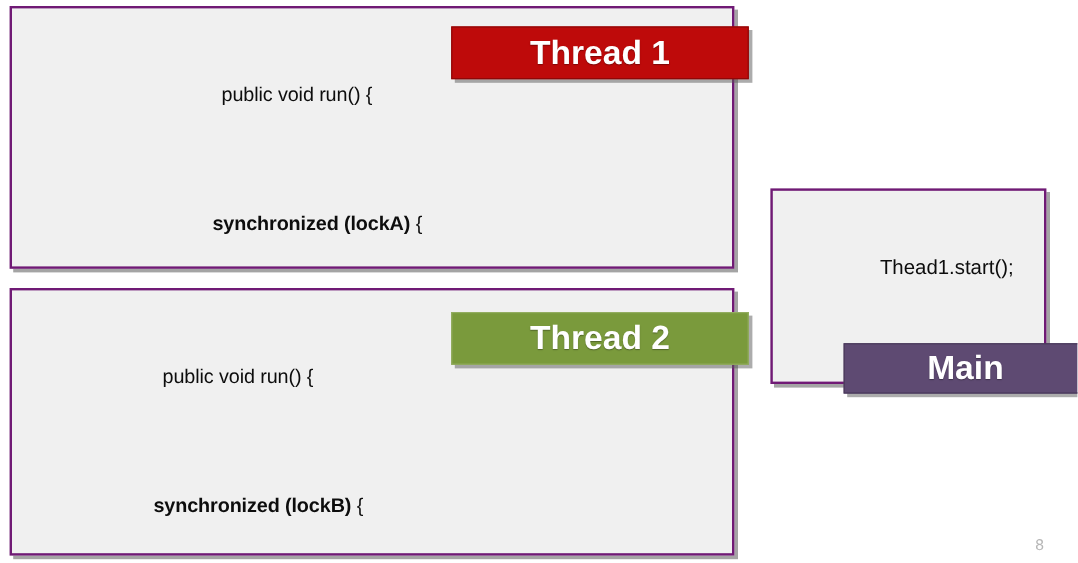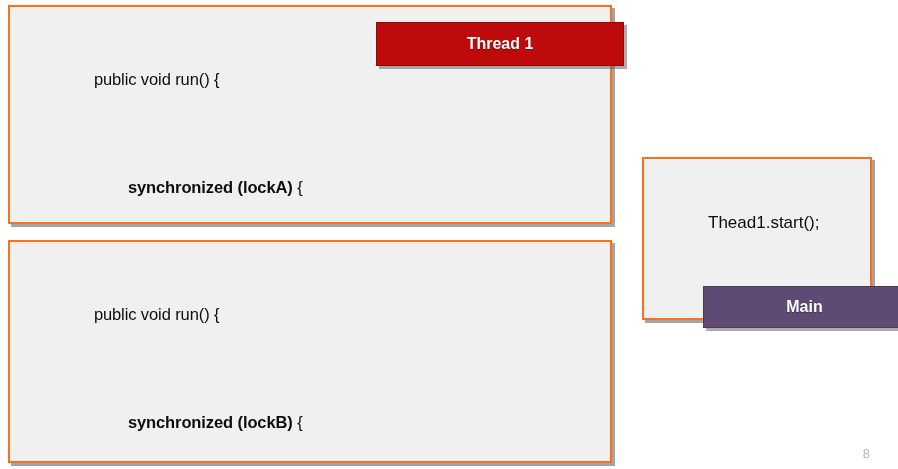--- a/index.html
+++ b/index.html
@@ -13,23 +13,24 @@
     height: 469px;
     background: #ffffff;
     overflow: hidden;
     font-family: "Liberation Sans", sans-serif;
   }
 
   
   .code-panel {
     position: absolute;
     background: #f0f0f0;
-    border: 2px solid #f97316;
+    border: 2px solid #701a75;
     box-shadow: 3px 3px 0 0 rgba(90,90,90,0.55);
     box-sizing: border-box;
+    text-align: center;
   }
   .code-body {
     position: absolute;
     left: 0; top: 0;
     padding: 18px 0 0 48px;
   }
   .code-line {
     font-family: "Liberation Sans", sans-serif;
     font-size: 16.5px;
     color: #0d0d0d;
@@ -44,21 +45,21 @@
   .indent-3 { padding-left: 86px; }
 
   
   .badge {
     position: absolute;
     display: flex;
     align-items: center;
     justify-content: center;
     font-family: "Liberation Sans", sans-serif;
     font-weight: bold;
-    font-size: 16px;
+    font-size: 28px;
     color: #ffffff;
     text-shadow: 0 1px 1px rgba(0,0,0,0.35);
     box-shadow: 3px 3px 0 0 rgba(90,90,90,0.5);
     box-sizing: border-box;
   }
   .badge-thread1 {
     left: 376px; top: 22px;
     width: 248px; height: 44px;
     background: #be0a0a;
     border: 1px solid #8f0707;
@@ -141,20 +142,23 @@
       <div class="code-line">
         <span class="pl">public void run() {</span>
       </div>
       <div class="code-line indent-1">
         <span class="kw">synchronized (lockB)</span><span class="pl"> {</span>
       </div>
 
     </div>
   </div>
 
+  <div class="badge badge-thread2">
+    <span>Thread 2</span>
+  </div>
 
   <div class="code-panel main-panel">
     <div class="main-body">
       <div class="main-line">Thead1.start();</div>
     </div>
   </div>
 
   <div class="badge badge-main">
     <span>Main</span>
   </div>

